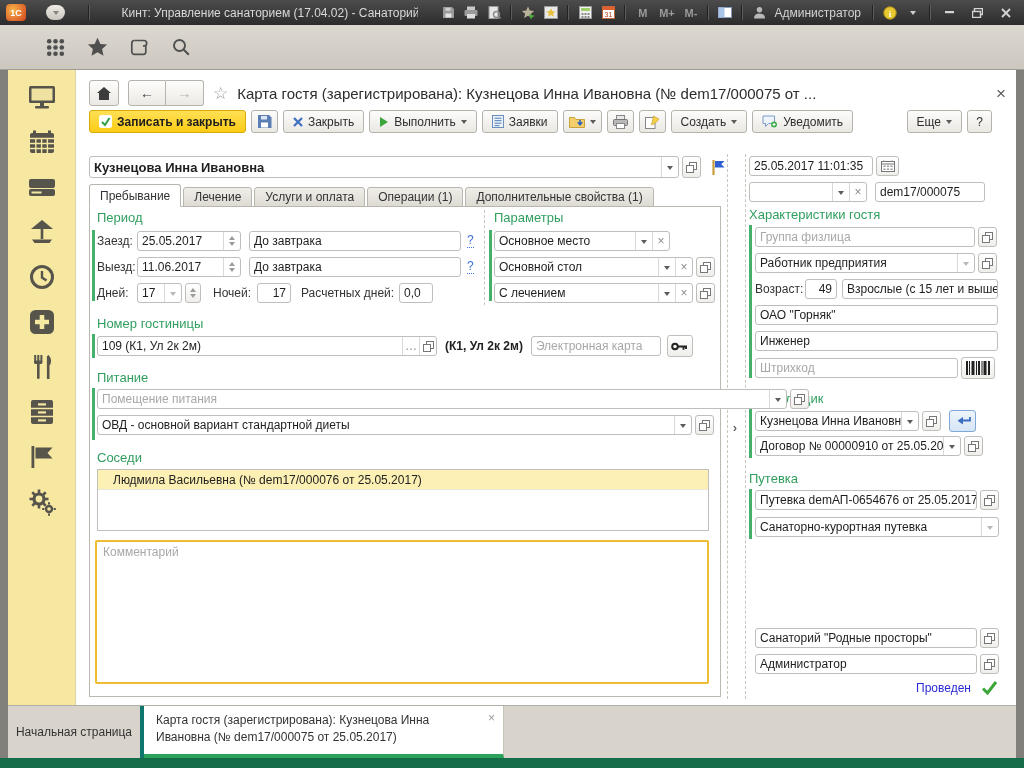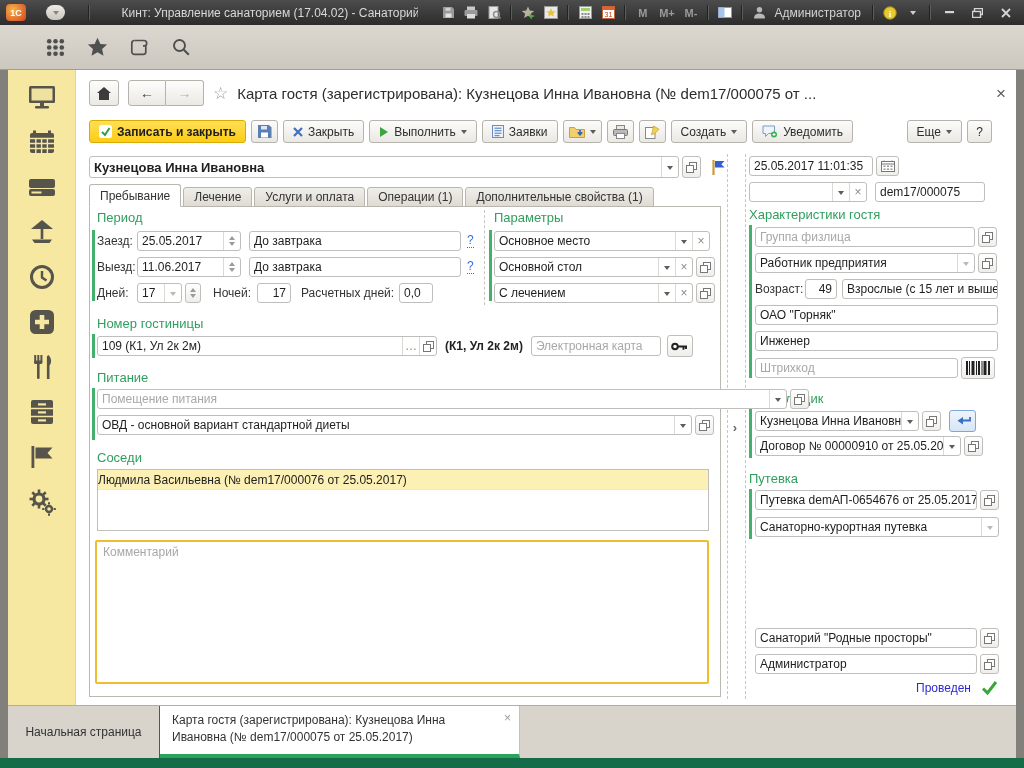--- a/index.html
+++ b/index.html
@@ -34,21 +34,21 @@
   .navbtn{height:26px;box-sizing:border-box;border:1px solid #b6b3ac;background:linear-gradient(#fdfdfc,#ebe9e4);display:flex;align-items:center;justify-content:center;border-radius:3px}
   .navgrp{display:flex}
   .navgrp .navbtn:first-child{border-radius:3px 0 0 3px}
   .navgrp .navbtn:last-child{border-radius:0 3px 3px 0;border-left:none}
   .arrow{font-size:14px;line-height:1}
   .fstar{font-size:17px;color:#9a9a9a;line-height:1}
   .ftitle{font-size:15px;color:#2d2d2d;white-space:nowrap;overflow:hidden;flex:1}
   .fclose{font-size:17px;color:#5a5a5a;line-height:1;margin-right:2px}
 
   
-  .cmdbar{position:absolute;left:13px;top:50px;width:903px;display:flex;align-items:center;gap:5px}
+  .cmdbar{position:absolute;left:13px;top:40px;width:903px;display:flex;align-items:center;gap:5px}
   .cb{height:23px;box-sizing:border-box;display:flex;align-items:center;gap:5px;padding:0 9px;border:1px solid #b6b3ac;border-radius:3px;background:linear-gradient(#fcfcfb,#eae8e3);font-size:12px;color:#2e2e2e;white-space:nowrap;flex:none}
   .cb.ic{padding:0 5px}
   .cb.primary{background:linear-gradient(#ffe055,#fccb15);border-color:#d9ab07;font-weight:bold;color:#1d1d1d}
   .tri{width:0;height:0;border:3.5px solid transparent;border-top:4.5px solid #5c5c5c;margin-top:4px}
   .tri.dis{border-top-color:#b8b8b6}
 
   
   .row{position:absolute;display:flex;align-items:center}
   .lbl{font-size:12px;color:#333;white-space:nowrap;flex:none}
   .fld{box-sizing:border-box;height:20px;display:flex;align-items:center;background:#fff;border:1px solid #bfbebb;border-radius:3px;font-size:12px;color:#1e1e1e;flex:none;overflow:hidden}
@@ -66,29 +66,29 @@
   .vdash{position:absolute;width:0;border-left:1px dashed #c9c6bf}
   .blab{font-size:12px;font-weight:bold;color:#222;white-space:nowrap;flex:none}
 
   
   .tabs{position:absolute;left:13px;top:114px;display:flex;align-items:flex-end;height:23px;z-index:2}
   .tab{box-sizing:border-box;height:20px;padding:0 10px;display:flex;align-items:center;font-size:12px;color:#333;background:linear-gradient(#f0eee9,#dedbd3);border:1px solid #b9b6af;border-radius:3px 3px 0 0;margin-right:2px;white-space:nowrap}
   .tab.active{height:23px;background:#fff;border-bottom:1px solid #fff;position:relative;z-index:3}
   .panel{position:absolute;left:13px;top:136px;width:630px;height:489px;border:1px solid #bbb8b1;background:#fff;z-index:1}
 
   .nlist{position:absolute;left:7px;top:262px;width:612px;height:62px;border:1px solid #c0bfbc;background:#fff;box-sizing:border-box}
-  .nrow{height:19px;display:flex;align-items:center;padding:0 0;background:#fcf0b4;border-bottom:1px solid #eae7de;font-size:12px;color:#222;white-space:nowrap;overflow:hidden}
+  .nrow{height:19px;display:flex;align-items:center;padding:0 15px;background:#fcf0b4;border-bottom:1px solid #eae7de;font-size:12px;color:#222;white-space:nowrap;overflow:hidden}
   .comment{position:absolute;left:5px;top:333px;width:614px;height:144px;border:2px solid #eebd31;border-radius:2px;padding:3px 6px;font-size:12px;color:#a8a8a8;box-sizing:border-box}
 
   .splitter{position:absolute;left:652px;top:346px;width:14px;height:22px;display:flex;align-items:center;justify-content:center;color:#666;font-size:13px;font-weight:bold}
   .status{font-size:12px;color:#2a2ad4}
 
   
   .btabs{margin:0 8px;height:52px;background:#d8d4cb;border-top:1px solid #b1aea6;display:flex}
-  .btab1{width:152px;display:flex;align-items:center;justify-content:center;font-size:12px;color:#333;border-right:1px solid #0f766e;box-sizing:border-box}
+  .btab1{width:136px;display:flex;align-items:center;justify-content:center;font-size:12px;color:#333;border-right:4px solid #0f766e;box-sizing:border-box}
   .btab2{width:360px;box-sizing:border-box;background:#fff;border-right:1px solid #c6c3bb;border-bottom:4px solid #2ba35b;padding:6px 26px 0 12px;font-size:12px;color:#333;line-height:1.4;position:relative}
   .btab2 .bx{position:absolute;top:4px;right:8px;color:#999;font-size:12px}
   .greenstrip{height:10px;background:#156c49}
 </style>
 </head>
 <body>
 
 <div class="window">
 
   <div class="titlebar">
@@ -707,21 +707,21 @@
           <span class="lbl" style="margin-left:10px">Расчетных дней:</span>
           <div class="fld" style="width:34px;margin-left:5px">
               <span class="t">0,0</span>
             </div>
         </div>
 
         <div class="vdash" style="left:394px;top:3px;height:95px"></div>
         <div class="ghead" style="left:404px;top:3px">Параметры</div>
         <div class="gbar" style="left:399px;top:23px;height:71px"></div>
         <div class="row" style="left:404px;top:24px">
-          <div class="fld" style="width:216px">
+          <div class="fld" style="width:176px">
             <span class="t">Основное место</span>
             <span class="fb">
                 <i class="tri"></i>
               </span>
             <span class="fb">
                 <span class="x">×</span>
               </span>
           </div>
         </div>
         <div class="row" style="left:404px;top:50px">

